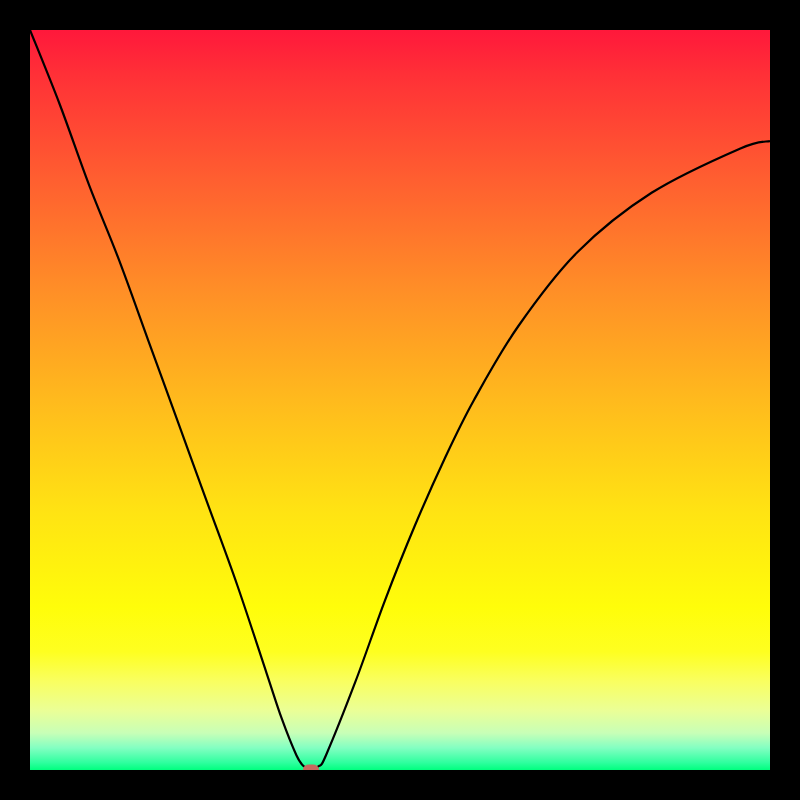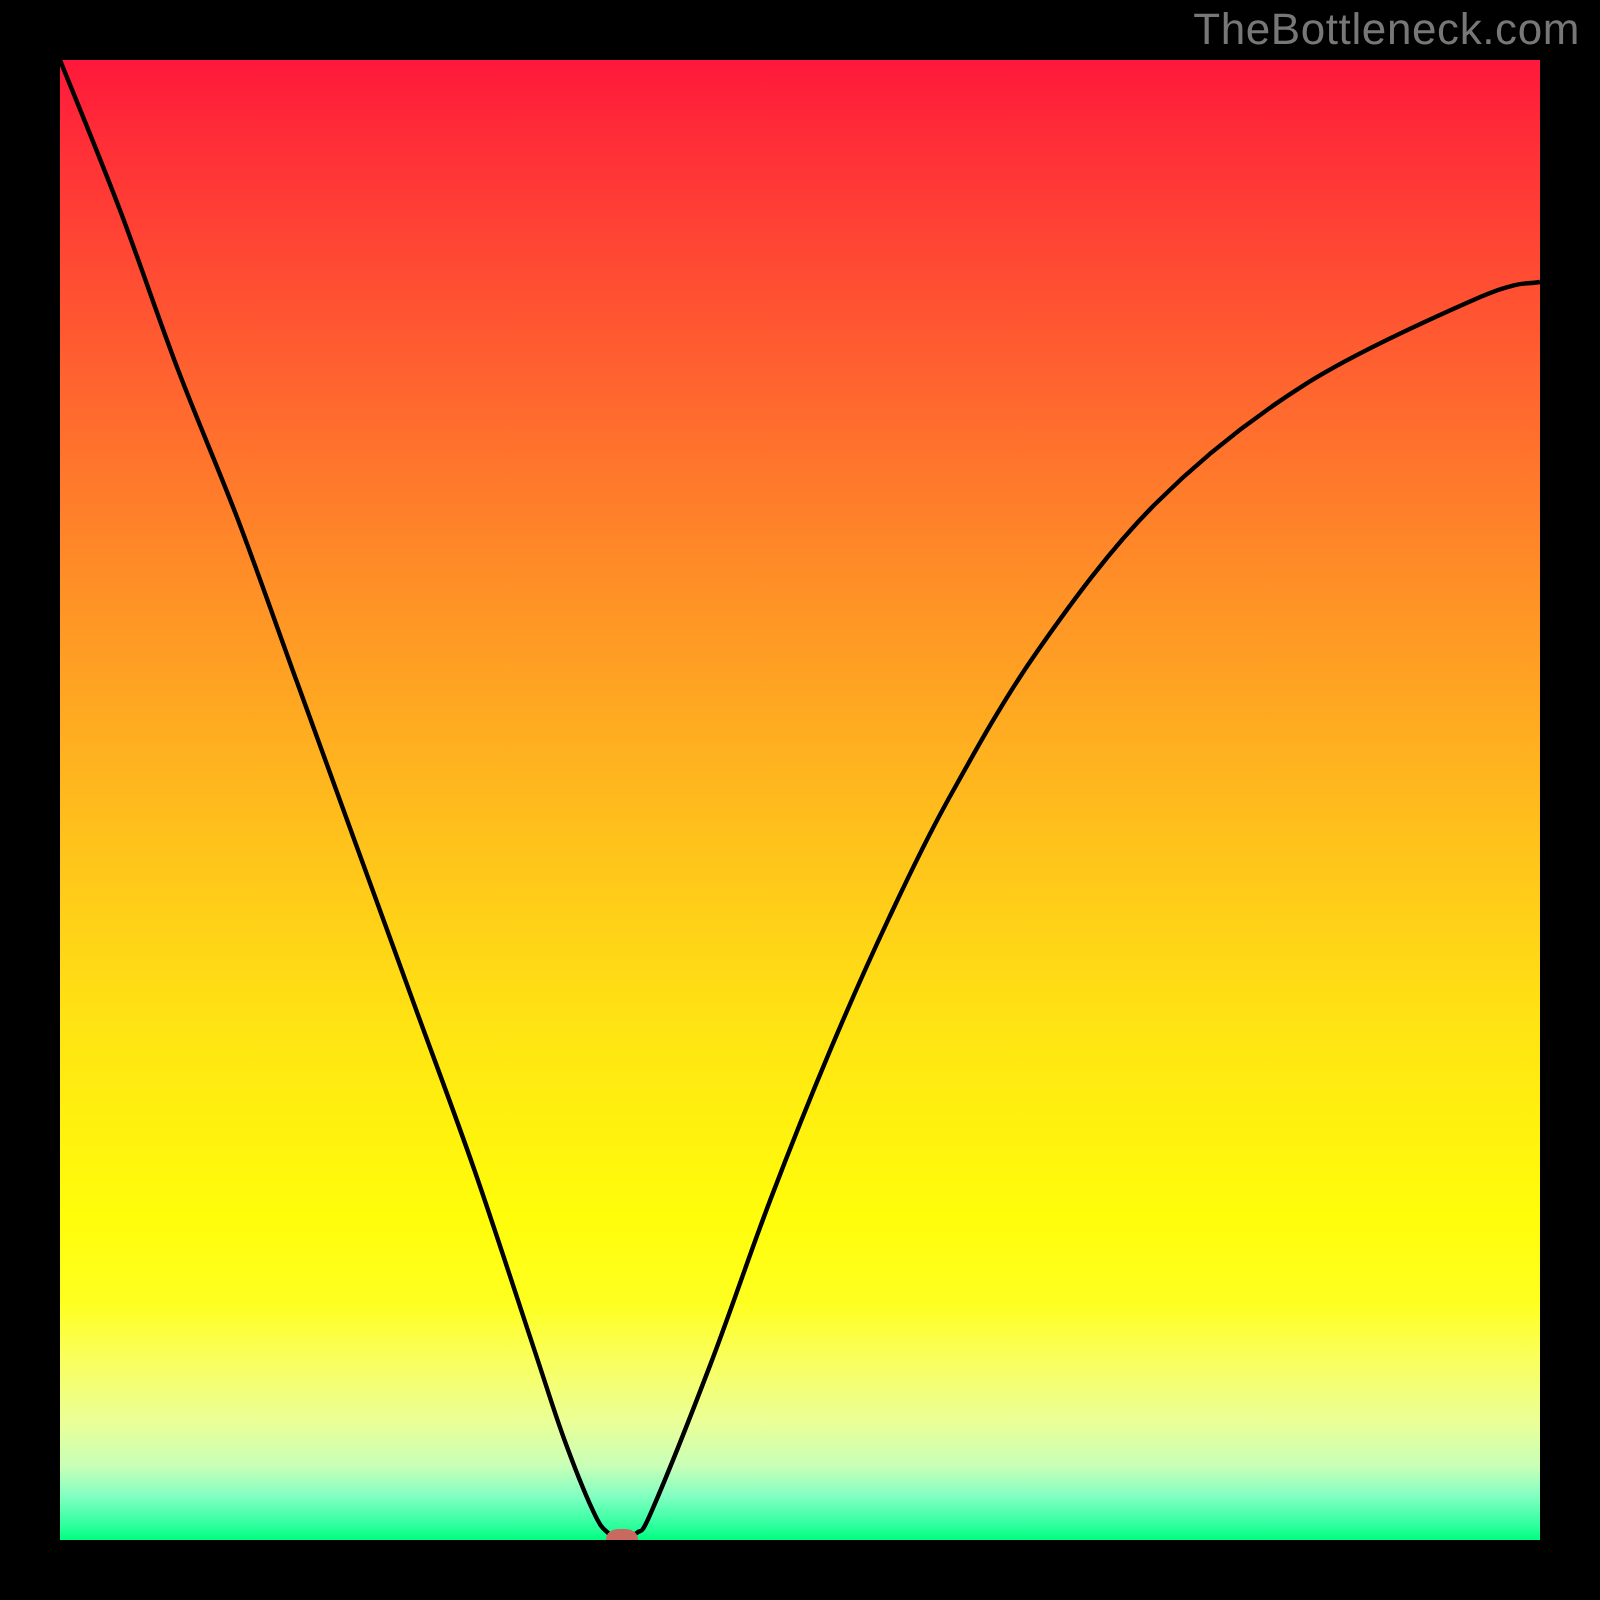--- a/index.html
+++ b/index.html
@@ -72,21 +72,20 @@
     border-radius: 6px / 5px;
     background: #c86a5f;
     z-index: 12;
     transform: translate(-50%, -50%);
   }
 </style>
 </head>
 <body>
 
 <div class="frame">
-  <div class="watermark">TheBottleneck.com</div>
 
   <div class="plot-area">
     <div class="gradient"></div>
 
     <svg class="curve" viewBox="0 0 740 740" preserveAspectRatio="none">
       <path id="curve-path" fill="none" stroke="#000000" stroke-width="2.2" d="M 0.00 0.00 C 4.93 12.33, 19.73 48.10, 29.60 74.00 C 39.47 99.90, 49.33 129.50, 59.20 155.40 C 69.07 181.30, 78.93 203.50, 88.80 229.40 C 98.67 255.30, 108.53 283.67, 118.40 310.80 C 128.27 337.93, 138.13 365.07, 148.00 392.20 C 157.87 419.33, 167.73 446.47, 177.60 473.60 C 187.47 500.73, 197.33 526.63, 207.20 555.00 C 217.07 583.37, 229.40 621.60, 236.80 643.80 C 244.20 666.00, 246.67 674.63, 251.60 688.20 C 256.53 701.77, 262.70 717.18, 266.40 725.20 C 270.10 733.22, 271.33 734.08, 273.80 736.30 C 276.27 738.52, 278.73 738.52, 281.20 738.52 C 283.67 738.52, 286.13 738.52, 288.60 736.30 C 291.07 734.08, 289.83 739.38, 296.00 725.20 C 302.17 711.02, 315.73 677.10, 325.60 651.20 C 335.47 625.30, 345.33 595.70, 355.20 569.80 C 365.07 543.90, 374.93 519.23, 384.80 495.80 C 394.67 472.37, 404.53 450.17, 414.40 429.20 C 424.27 408.23, 431.67 392.20, 444.00 370.00 C 456.33 347.80, 471.13 320.67, 488.40 296.00 C 505.67 271.33, 525.40 244.20, 547.60 222.00 C 569.80 199.80, 594.47 180.07, 621.60 162.80 C 648.73 145.53, 690.67 127.03, 710.40 118.40 C 730.13 109.77, 735.07 112.23, 740.00 111.00"></path>
     </svg>
 
     <div id="marker" class="marker" style="left: 281.2px; top: 740px; background: rgb(200, 106, 95);"></div>
   </div>

